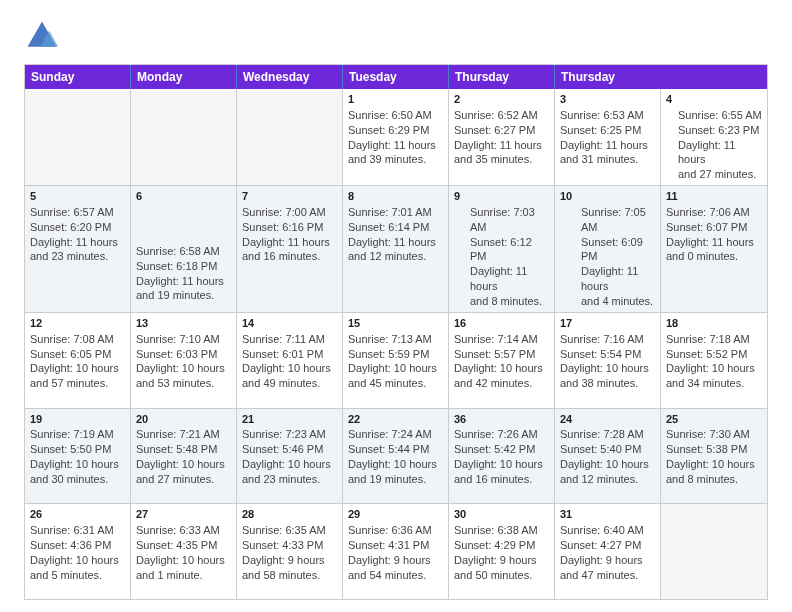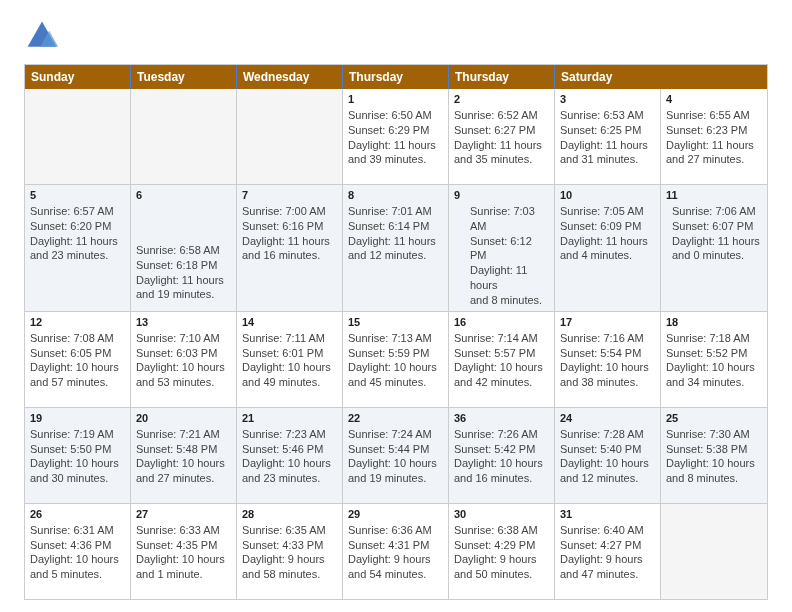--- a/index.html
+++ b/index.html
@@ -62,21 +62,21 @@
     }
     .calendar {
       flex: 1;
       display: flex;
       flex-direction: column;
       border: 1px solid #ccc;
     }
     .cal-header {
       display: grid;
       grid-template-columns: repeat(7, 1fr);
-      background: #a16207;
+      background: #6d28d9;
     }
     .cal-header-cell {
       color: #fff;
       font-size: 12px;
       font-weight: bold;
       padding: 5px 6px;
       text-align: left;
       border-right: 1px solid #4a7dd0;
     }
     .cal-header-cell:last-child { border-right: none; }
@@ -135,25 +135,25 @@
     </div>
     <div class="title-block">
       <div class="month-title"></div>
       <div class="location"></div>
     </div>
   </div>
 
   <div class="calendar">
     <div class="cal-header" id="cal-header">
         <div class="cal-header-cell">Sunday</div>
+        <div class="cal-header-cell">Monday</div>
+        <div class="cal-header-cell">Wednesday</div>
         <div class="cal-header-cell">Tuesday</div>
-        <div class="cal-header-cell">Wednesday</div>
         <div class="cal-header-cell">Thursday</div>
         <div class="cal-header-cell">Thursday</div>
-        <div class="cal-header-cell">Saturday</div>
       </div>
     <div class="cal-body" id="cal-body">
         <div class="cal-row">
           <div class="cal-cell empty"></div>
           <div class="cal-cell empty"></div>
           <div class="cal-cell empty"></div>
           <div class="cal-cell">
             <span class="day-num">1</span>
             <div class="info" style="white-space: pre-line;">Sunrise: 6:50 AM
 Sunset: 6:29 PM
@@ -169,21 +169,21 @@
           </div>
           <div class="cal-cell">
             <span class="day-num">3</span>
             <div class="info" style="white-space: pre-line;">Sunrise: 6:53 AM
 Sunset: 6:25 PM
 Daylight: 11 hours
 and 31 minutes.</div>
           </div>
           <div class="cal-cell">
             <span class="day-num">4</span>
-            <div class="info" style="white-space: pre-line;">Sunrise: 6:55 AM
+            <div class="info" style="white-space: pre-line; margin-left: 12px;">Sunrise: 6:55 AM
 Sunset: 6:23 PM
 Daylight: 11 hours
 and 27 minutes.</div>
           </div>
         </div>
         <div class="cal-row">
           <div class="cal-cell alt-bg">
             <span class="day-num">5</span>
             <div class="info" style="white-space: pre-line;">Sunrise: 6:57 AM
 Sunset: 6:20 PM
@@ -213,28 +213,28 @@
           </div>
           <div class="cal-cell alt-bg">
             <span class="day-num">9</span>
             <div class="info" style="white-space: pre-line; margin-left: 16px;">Sunrise: 7:03 AM
 Sunset: 6:12 PM
 Daylight: 11 hours
 and 8 minutes.</div>
           </div>
           <div class="cal-cell alt-bg">
             <span class="day-num">10</span>
-            <div class="info" style="white-space: pre-line;">Sunrise: 7:05 AM
+            <div class="info" style="white-space: pre-line; margin-left: 21px;">Sunrise: 7:05 AM
 Sunset: 6:09 PM
 Daylight: 11 hours
 and 4 minutes.</div>
           </div>
           <div class="cal-cell alt-bg">
             <span class="day-num">11</span>
-            <div class="info" style="white-space: pre-line; margin-left: 6px;">Sunrise: 7:06 AM
+            <div class="info" style="white-space: pre-line;">Sunrise: 7:06 AM
 Sunset: 6:07 PM
 Daylight: 11 hours
 and 0 minutes.</div>
           </div>
         </div>
         <div class="cal-row">
           <div class="cal-cell">
             <span class="day-num">12</span>
             <div class="info" style="white-space: pre-line;">Sunrise: 7:08 AM
 Sunset: 6:05 PM

